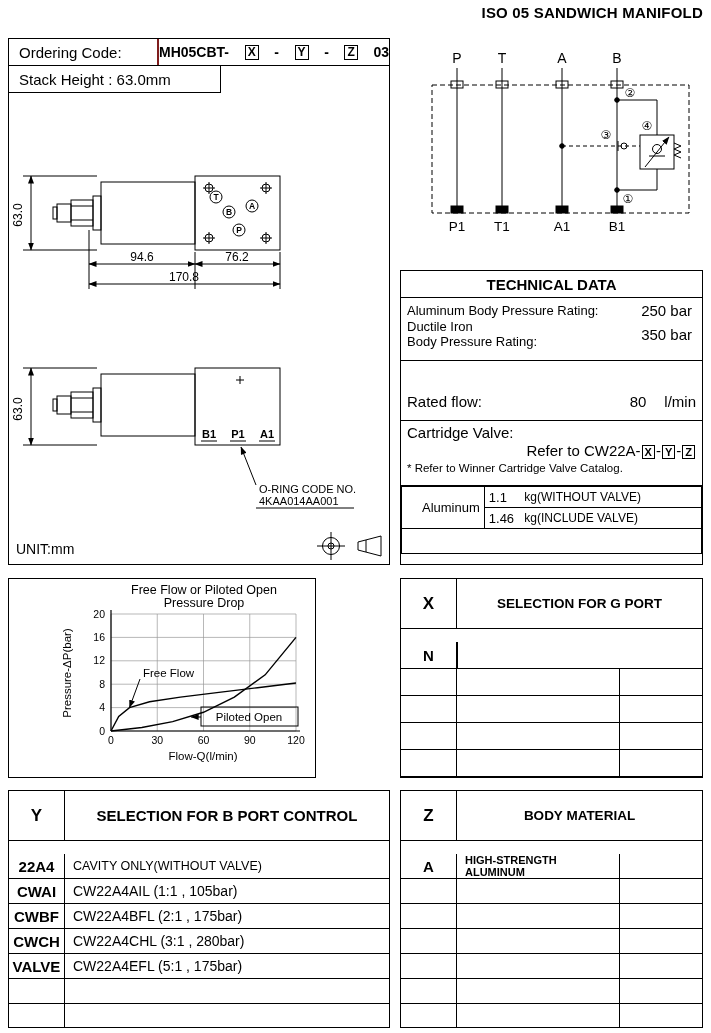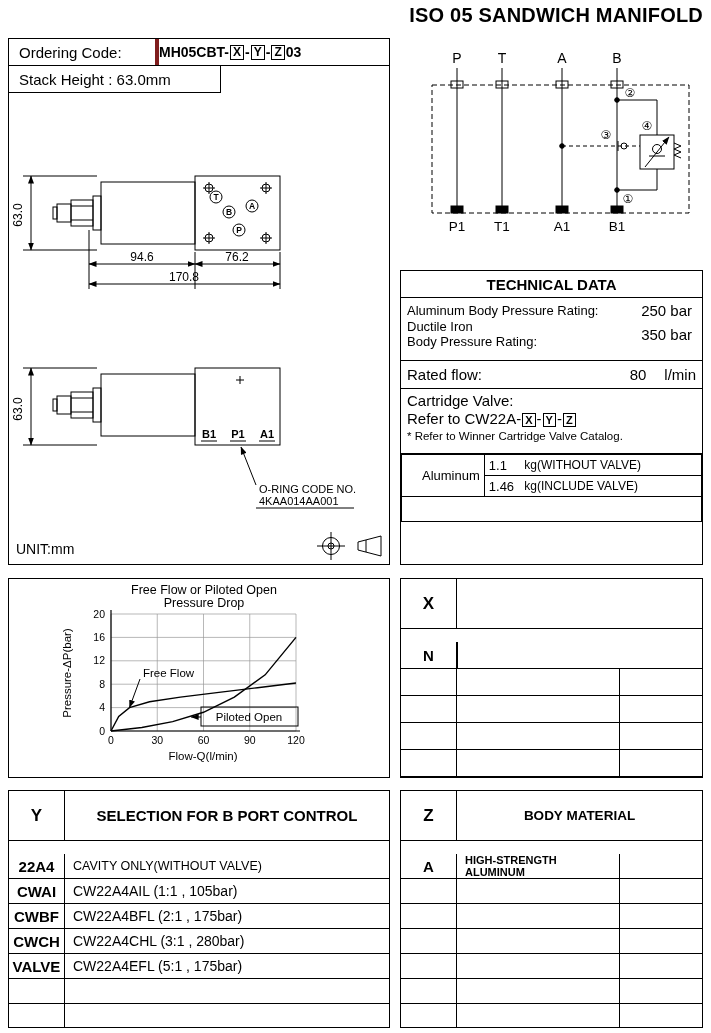--- a/index.html
+++ b/index.html
@@ -2,27 +2,27 @@
 <html><head>
 <meta charset="utf-8">
 <style>
   * { margin:0; padding:0; box-sizing:border-box; }
   html,body { background:#fff; }
   body { font-family:"Liberation Sans","DejaVu Sans",sans-serif; color:#000; }
   .page { position:relative; width:711px; height:1033px; background:#fff; overflow:hidden; }
   .abs { position:absolute; }
   .bx { border:1px solid #000; background:#fff; }
 
-  .doc-title { top:4px; right:8px; font-size:20px; font-weight:bold; letter-spacing:0.2px; }
+  .doc-title { top:4px; right:8px; font-size:15px; font-weight:bold; letter-spacing:0.2px; }
 
   
   .main-box { left:8px; top:38px; width:382px; height:527px; overflow:hidden; }
   .ord-row { display:flex; height:27px; border-bottom:1px solid #000; align-items:stretch; }
-  .ord-label { width:150px; border-right:4px solid #7f1d1d; display:flex; align-items:center; padding-left:10px; font-size:15px; }
-  .ord-code { flex:1; display:flex; align-items:center; justify-content:flex-start; font-weight:bold; font-size:14px; }
+  .ord-label { width:150px; border-right:2px solid #7f1d1d; display:flex; align-items:center; padding-left:10px; font-size:15px; }
+  .ord-code { flex:1; display:flex; align-items:center; justify-content:space-between; font-weight:bold; font-size:14px; }
   .stack-row { width:212px; height:27px; border-right:1px solid #000; border-bottom:1px solid #000; display:flex; align-items:center; padding-left:10px; font-size:15px; }
   .lb { display:inline-block; border:1px solid #000; padding:0 2px; margin:0 1px; font-weight:bold; font-size:12px; line-height:13px; }
   .lb2 { display:inline-block; border:1px solid #000; padding:0 2px; margin:0 1px; font-weight:bold; font-size:11px; line-height:12px; }
 
   svg text { font-family:"Liberation Sans","DejaVu Sans",sans-serif; fill:#000; stroke:none; }
   .sk { stroke:#000; fill:none; stroke-width:1; }
   .f9  { font-size:8.5px; font-weight:bold; text-anchor:middle; }
   .f11 { font-size:11px; }
   .f11b{ font-size:11px; font-weight:bold; text-anchor:middle; }
   .f12m{ font-size:12px; text-anchor:middle; }
@@ -33,26 +33,26 @@
   .ct  { font-size:12.5px; text-anchor:middle; }
   .cl  { font-size:11.5px; text-anchor:middle; }
 
   
   .tech { left:400px; top:270px; width:303px; height:295px; overflow:hidden; }
   .tech-title { height:27px; border-bottom:1px solid #000; display:flex; align-items:center; justify-content:center; font-weight:bold; font-size:15px; }
   .tech-press { border-bottom:1px solid #000; padding:4px 6px; height:63px; }
   .tp-row { display:flex; justify-content:space-between; align-items:center; }
   .tp-label { font-size:13px; line-height:15px; }
   .tp-value { font-size:15px; padding-right:4px; }
-  .tech-flow { display:flex; align-items:center; padding:0 6px; border-bottom:1px solid #000; font-size:15px; height:28px; }
+  .tech-flow { display:flex; align-items:flex-start; padding:0 6px; border-bottom:1px solid #000; font-size:15px; height:28px;margin-top:32px; }
   .tech-flow .fl-label { flex:1; }
   .tech-flow .fl-value { margin-right:18px; }
   .tech-cart { padding:3px 6px; border-bottom:1px solid #000; height:65px; }
   .cart-l1 { font-size:15px; }
-  .cart-l2 { font-size:15px; margin-top:1px; }
+  .cart-l2 { font-size:15px; margin-top:1px;text-align:right; }
   .cart-note { font-size:11.5px; margin-top:3px; }
   .wtable { width:100%; border-collapse:collapse; }
   .wtable td { border:1px solid #000; padding:0 4px; height:21px; }
   td.wmat { width:60px; font-size:13px;padding-left:20px; }
   td.wval { width:36px; border-right:none; font-size:13px; }
   td.wdesc{ border-left:none; font-size:12px;margin-left:32px; }
   tr.wempty td { height:25px; }
   .tech-note { padding:5px 6px; font-size:13px; }
   .tech-note .tn2 { margin-left:10px; }
 
@@ -65,21 +65,21 @@
   .sel-gap { height:13px; }
   .sel-row { display:flex; border-bottom:1px solid #000; height:25px; align-items:stretch; }
   .sel-row.r27 { height:27px; }
   .rk { width:56px; border-right:1px solid #000; display:flex; align-items:center; justify-content:center; font-weight:bold; font-size:15px; }
   .rd { flex:1; display:flex; align-items:center; padding-left:8px; font-size:13px; }
   .rd-lg { font-size:14px; }
   .rd-sm { font-size:12.5px; }
   .rd-smb { font-size:11px; font-weight:bold; }
   .re { width:83px; border-left:1px solid #000; }
 
-  .chart-box { left:8px; top:578px; width:382px; height:200px; overflow:hidden; }
+  .chart-box { left:8px; top:578px; width:308px; height:200px; overflow:hidden; }
 </style>
 </head>
 <body>
 
 <div class="page">
 
   <div class="abs doc-title">ISO 05 SANDWICH MANIFOLD</div>
 
   <div class="abs bx main-box">
     <div class="ord-row">
@@ -334,20 +334,21 @@
           <rect x="192" y="128" width="97" height="19" fill="none" stroke="#000"></rect>
           <text x="240" y="141.5" font-size="11.5" text-anchor="middle">Piloted Open</text>
           <line x1="192" y1="138" x2="182.16666666666669" y2="137.96" stroke="#000" stroke-width="1" marker-end="url(#dimE)"></line>
         </g>
     </svg>
   </div>
 
   <div class="abs bx sel-table" style="left:400px;top:578px;width:303px;height:200px">
     <div class="sel-header">
       <div class="sel-key">X</div>
+      <div class="sel-title sm">SELECTION FOR G PORT</div>
     </div>
     <div class="sel-gap"></div>
     <div class="sel-row r27">
       <div class="rk">N</div>
       <div class="re"></div>
     </div>
     <div class="sel-row r27">
         <div class="rk"></div>
         <div class="rd"></div>
         <div class="re"></div>

